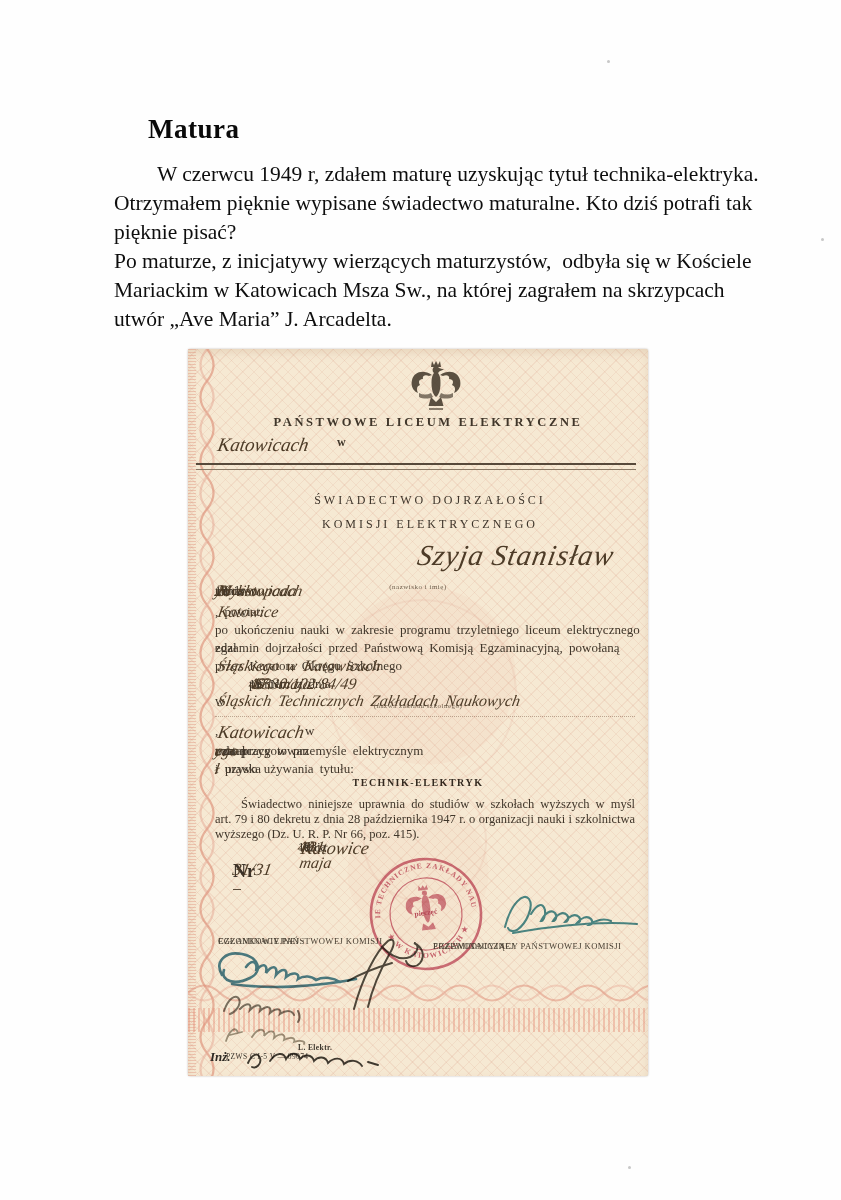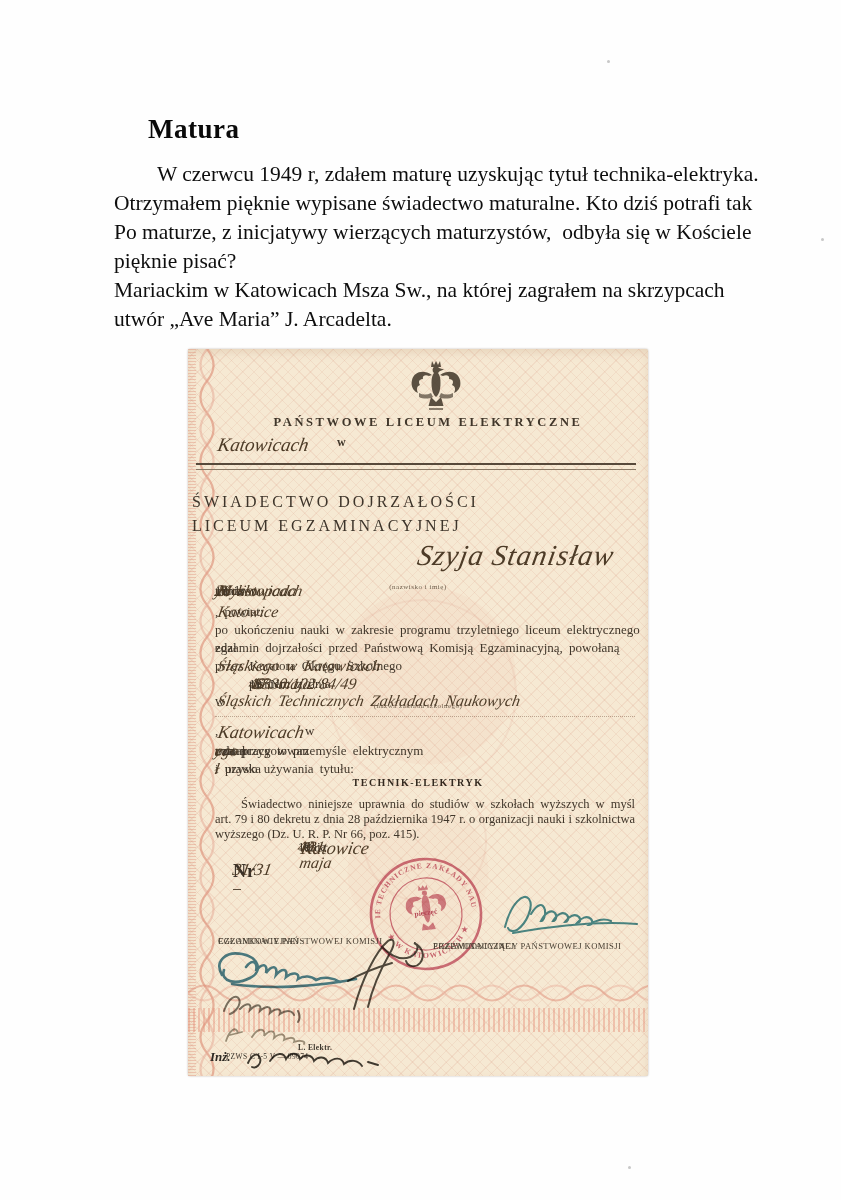--- a/index.html
+++ b/index.html
@@ -34,21 +34,21 @@
   .bottom-wave{left:0;top:630px;width:460px;height:28px;}
   .bottom-stripes{left:0;top:659px;width:460px;height:24px;
     background:repeating-linear-gradient(90deg, rgba(230,146,124,.45) 0 2px, rgba(230,146,124,0) 2px 5px);}
   .ghost-ring{border:2px solid rgba(222,160,140,.16);border-radius:50%;}
   
   .print{color:#40362a;}
   .school-name{left:30px;top:66px;width:420px;text-align:center;font-size:12.5px;font-weight:bold;letter-spacing:2.6px;white-space:nowrap;}
   .header-city{left:27px;top:86px;width:420px;height:26px;display:flex;align-items:baseline;}
   .header-city .w{font-size:12px;font-weight:bold;margin-left:122px;}
   .rule{left:8px;top:114px;width:440px;height:4px;border-top:2.5px solid #57493a;border-bottom:1px solid #8a7a66;}
-  .cert-title{left:4px;width:420px;text-align:left;font-size:16px;letter-spacing:3px;color:#3d342a;white-space:nowrap;}
+  .cert-title{left:32px;width:420px;text-align:center;font-size:12px;letter-spacing:3px;color:#3d342a;white-space:nowrap;}
   .t1{top:144px;}
   .t2{top:168px;}
   .name-hw{left:20px;top:192px;width:420px;text-align:center;}
   .caption{width:420px;left:20px;text-align:center;font-size:7px;letter-spacing:.5px;color:#6d5d4b;}
   .cap-name{top:234px;}
   .cap-school{top:353px;}
   .fline{left:27px;width:420px;height:18px;display:flex;align-items:baseline;font-size:13px;word-spacing:3px;color:#40362a;white-space:nowrap;}
   .fill{flex:1 1 auto;border-bottom:1px dotted rgba(130,100,78,.55);text-align:center;margin:0 3px;height:15px;}
   .just{display:block;text-align:justify;text-align-last:justify;}
   .hw{font-style:italic;color:#4d3b27;display:inline-block;transform:skewX(-10deg);font-size:16px;line-height:1;}
@@ -64,22 +64,22 @@
   .footer-small{font-size:7.5px;color:#3c352c;letter-spacing:.4px;white-space:nowrap;}
   .speck{position:absolute;width:3px;height:3px;border-radius:50%;background:#9a9a9a;opacity:.55;}
 </style>
 </head>
 <body>
 
 <h1 class="doc-heading">Matura</h1>
 <div class="intro">
   <div class="line indent">W czerwcu 1949 r, zdałem maturę uzyskując tytuł technika-elektryka.</div>
   <div class="line">Otrzymałem pięknie wypisane świadectwo maturalne. Kto dziś potrafi tak</div>
+  <div class="line">pięknie pisać?</div>
   <div class="line">Po maturze, z inicjatywy wierzących maturzystów,  odbyła się w Kościele</div>
-  <div class="line">pięknie pisać?</div>
   <div class="line">Mariackim w Katowicach Msza Sw., na której zagrałem na skrzypcach</div>
   <div class="line">utwór „Ave Maria” J. Arcadelta.</div>
 </div>
 
 <div class="speck" style="left:607px;top:60px;"></div>
 <div class="speck" style="left:821px;top:238px;"></div>
 <div class="speck" style="left:628px;top:1166px;"></div>
 
 <div class="cert">
 
@@ -125,21 +125,21 @@
   <div class="header-city">
     <span class="w print">w</span>
     <span class="fill" style="max-width:200px;">
         <span class="hw" style="font-size:19px;">Katowicach</span>
       </span>
     <span style="flex:0 0 70px;"></span>
   </div>
   <div class="rule"></div>
 
   <div class="cert-title t1">ŚWIADECTWO DOJRZAŁOŚCI</div>
-  <div class="cert-title t2">LICEUM EGZAMINACYJNEJ</div>
+  <div class="cert-title t2">KOMISJI ELEKTRYCZNEGO</div>
 
   <div class="name-hw">
       <span class="hw hw-big">Szyja Stanisław</span>
     </div>
   <div class="caption cap-name">(nazwisko i imię)</div>
 
   <div class="fline" style="top:234px;">
     <span>urodzon</span>
       <span class="hw">y</span>
     <span style="margin-left:6px;">dnia</span>

